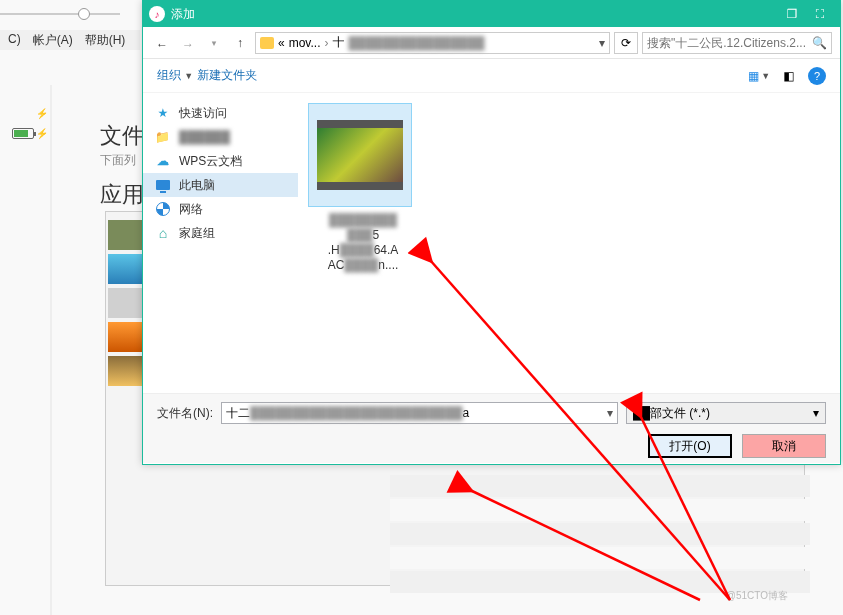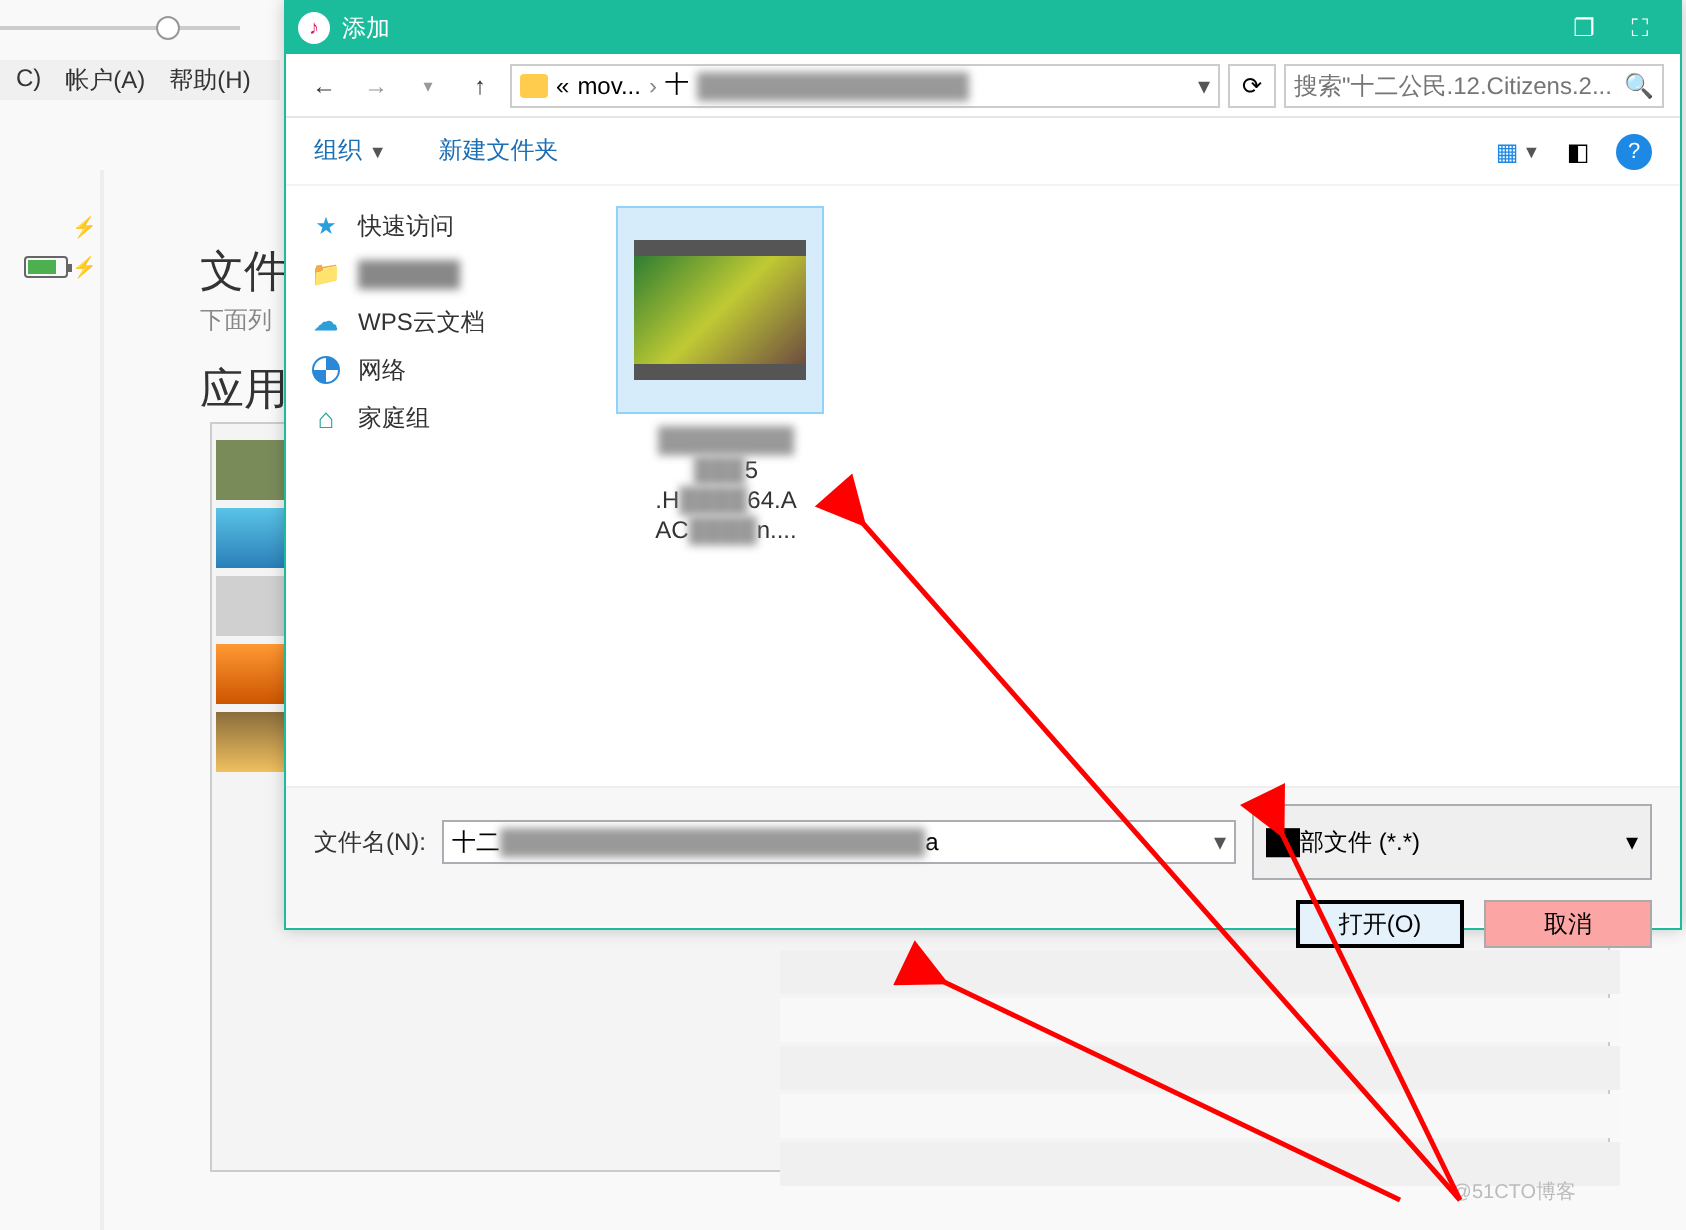--- a/index.html
+++ b/index.html
@@ -40,21 +40,21 @@
   .navbtn{width:22px;height:22px;display:flex;align-items:center;justify-content:center;color:#999;cursor:pointer;}
   .navbtn.active{color:#333;}
   .crumb{flex:1;height:22px;border:1px solid #ccc;display:flex;align-items:center;padding:0 4px;gap:4px;background:#fff;}
   .crumb .folder{width:14px;height:12px;background:#ffcc4d;border-radius:2px;}
   .crumb .sep{color:#888;}
   .crumb .blur{color:#999;filter:blur(2px);}
   .crumb .dd{margin-left:auto;color:#555;}
   .refresh{width:24px;height:22px;border:1px solid #ccc;display:flex;align-items:center;justify-content:center;}
   .search{width:190px;height:22px;border:1px solid #ccc;display:flex;align-items:center;padding:0 4px;color:#888;}
   .search input{flex:1;border:0;outline:0;color:#888;font-size:12px;}
-  .toolbar{height:34px;display:flex;align-items:center;padding:0 14px;gap:26px;border-bottom:1px solid #f3f3f3;}
+  .toolbar{height:34px;display:flex;align-items:center;padding:0 14px;gap:4px;border-bottom:1px solid #f3f3f3;}
   .toolbar .link{color:#1a6fb5;cursor:pointer;}
   .toolbar .dd{color:#555;font-size:9px;}
   .toolbar .right{margin-left:auto;display:flex;gap:8px;align-items:center;}
   .toolbar .iconbtn{width:22px;height:18px;display:flex;align-items:center;justify-content:center;border:0;}
   .help{width:18px;height:18px;border-radius:50%;background:#1e88e5;color:#fff;display:flex;align-items:center;justify-content:center;font-size:11px;}
 
   .body{display:flex;height:300px;}
   .sidebar{width:155px;padding:8px 0;}
   .side-item{height:24px;display:flex;align-items:center;padding:0 12px;gap:8px;color:#333;cursor:pointer;}
   .side-item.selected{background:#d9eaf7;}
@@ -74,21 +74,21 @@
   .thumb-img{position:absolute;inset:0;background:linear-gradient(135deg,#2e7d32 0%, #c0ca33 50%, #6d4c41 100%);}
   .fname{margin-top:6px;line-height:15px;color:#333;word-break:break-all;}
   .fname .blur{filter:blur(2px);color:#999;}
 
   .footer{height:70px;padding:8px 14px;border-top:1px solid #eee;background:#f7f7f7;}
   .fn-row{display:flex;align-items:center;gap:8px;margin-bottom:10px;justify-content:flex-end;}
   .fn-row label{color:#333;}
   .fn-input{flex:1;height:22px;border:1px solid #abadb3;padding:0 4px;display:flex;align-items:center;position:relative;background:#fff;}
   .fn-input .blur{filter:blur(2px);color:#999;}
   .fn-input .dd{position:absolute;right:4px;color:#555;}
-  .type-sel{width:200px;height:38px;border:1px solid #abadb3;padding:0 6px;display:flex;align-items:center;justify-content:space-between;background:#efefef;}
+  .type-sel{width:200px;height:22px;border:1px solid #abadb3;padding:0 6px;display:flex;align-items:center;justify-content:space-between;background:#efefef;}
   .btn-row{display:flex;justify-content:flex-end;gap:10px;}
   .btn{width:84px;height:24px;border:1px solid #aaa;background:#fca5a5;cursor:pointer;}
   .btn.primary{border:2px solid #000000;background:#e5f1fb;}
 
   
   .arrow{position:absolute;pointer-events:none;}
 </style>
 </head>
 <body>
 
@@ -176,20 +176,26 @@
           <span>快速访问</span>
         </div>
       <div class="side-item">
           <span class="side-ico">📁</span>
           <span class="blur-text">██████</span>
         </div>
       <div class="side-item">
           <span class="side-ico wps">☁</span>
           <span>WPS云文档</span>
         </div>
+      <div class="side-item selected">
+          <span class="side-ico">
+            <span class="monitor"></span>
+          </span>
+          <span>此电脑</span>
+        </div>
       <div class="side-item">
           <span class="side-ico">
             <span class="net"></span>
           </span>
           <span>网络</span>
         </div>
       <div class="side-item">
           <span class="side-ico home">⌂</span>
           <span>家庭组</span>
         </div>

